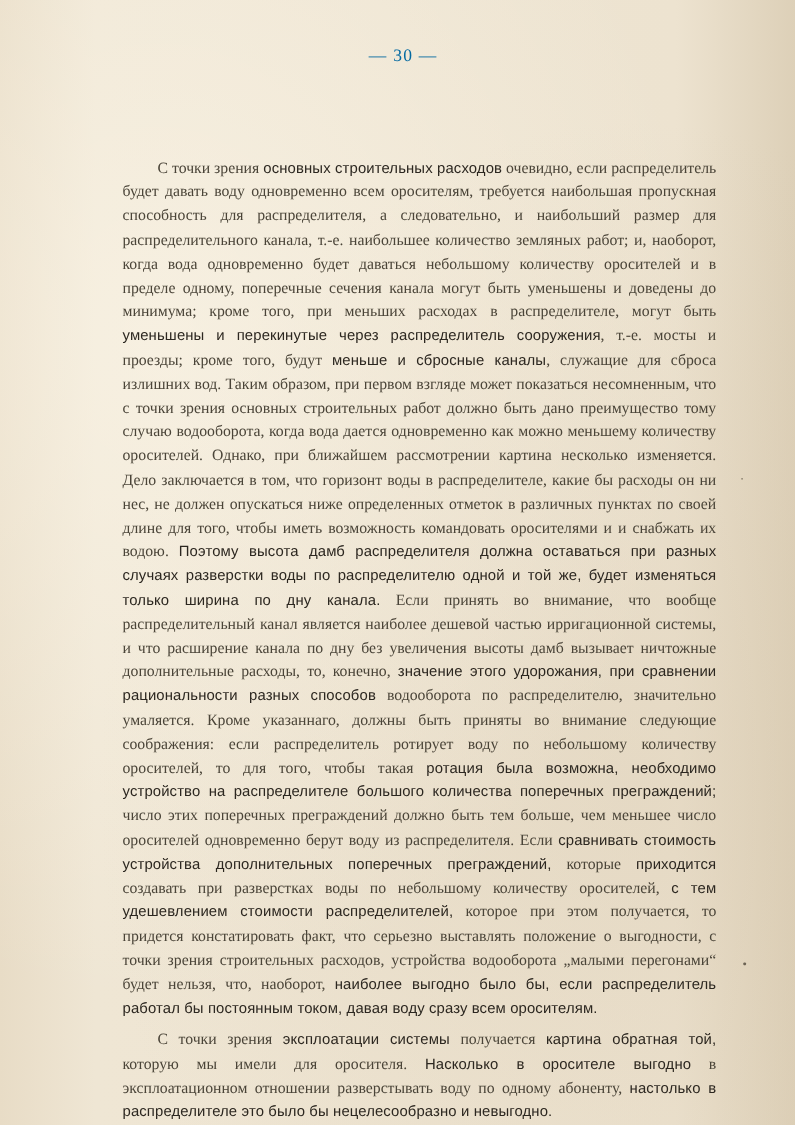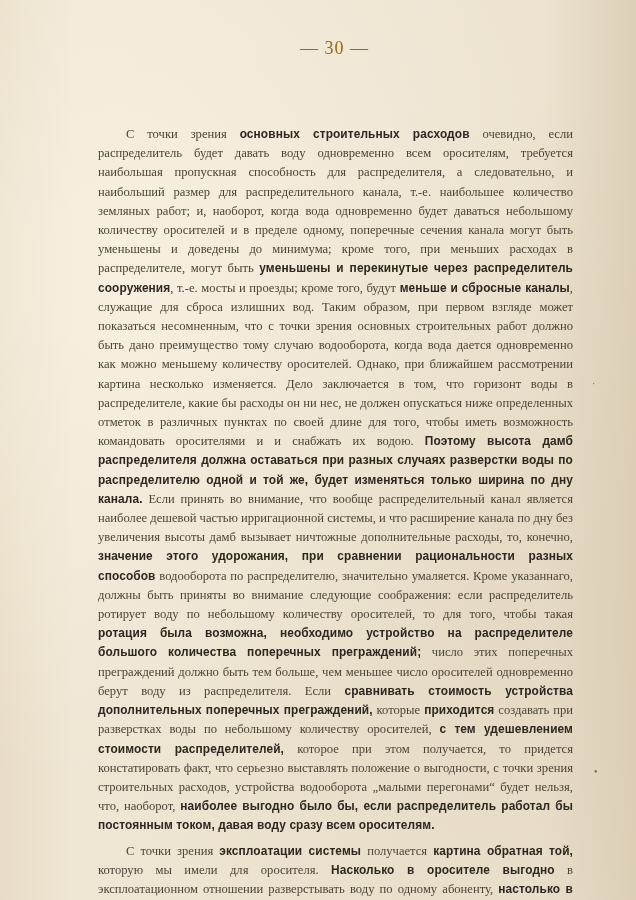--- a/index.html
+++ b/index.html
@@ -9,34 +9,34 @@
     background-image:
       radial-gradient(ellipse at 20% 30%, rgba(255,250,238,0.5), rgba(0,0,0,0) 60%),
       radial-gradient(ellipse at 80% 70%, rgba(214,198,172,0.35), rgba(0,0,0,0) 60%),
       linear-gradient(90deg, #e8dcc6 0%, #efe6d4 12%, #ede3d0 85%, #ddd0b8 100%);
     font-family: "Liberation Serif", "DejaVu Serif", serif;
     color: #4a4438;
     position: relative;
   }
   .page { position: absolute; left: 74px; top: 0; width: 497px; }
   .page-number {
-    position: absolute; left: 12px; width: 497px; top: 38px;
-    text-align: center; font-size: 18px; color: #a16207; letter-spacing: 1px;
+    position: absolute; left: 0; width: 497px; top: 38px;
+    text-align: center; font-size: 14px; color: #0369a1; letter-spacing: 1px;
   }
   .list { position: absolute; top: 57px; left: 90px; width: 408px; font-size: 12.4px; line-height: 17.6px; }
   .list-item { white-space: nowrap; }
   .list-cont { padding-left: 36px; white-space: nowrap; }
   .body-text {
     position: absolute; top: 125px; left: 24px; width: 475px;
     font-size: 12.6px; line-height: 19.2px; text-align: justify;
     hyphens: manual;
   }
   .para { margin: 0; text-indent: 28px; }
   .para + .para { margin-top: 6px; }
-  .b { font-family: "Liberation Sans", "DejaVu Sans", sans-serif; font-weight: bold; font-size: 11.9px; color: #2c2720; letter-spacing: 0.1px; }
+  .b { font-family: "Liberation Sans", "DejaVu Sans", sans-serif; font-weight: normal; font-size: 11.9px; color: #2c2720; letter-spacing: 0.1px; }
   .mark { position: absolute; color: #6b6253; font-size: 10px; }
 </style>
 </head>
 <body>
 
 <div class="page">
   <div class="page-number">— 30 —</div>
 
   <div class="list">
   </div>

